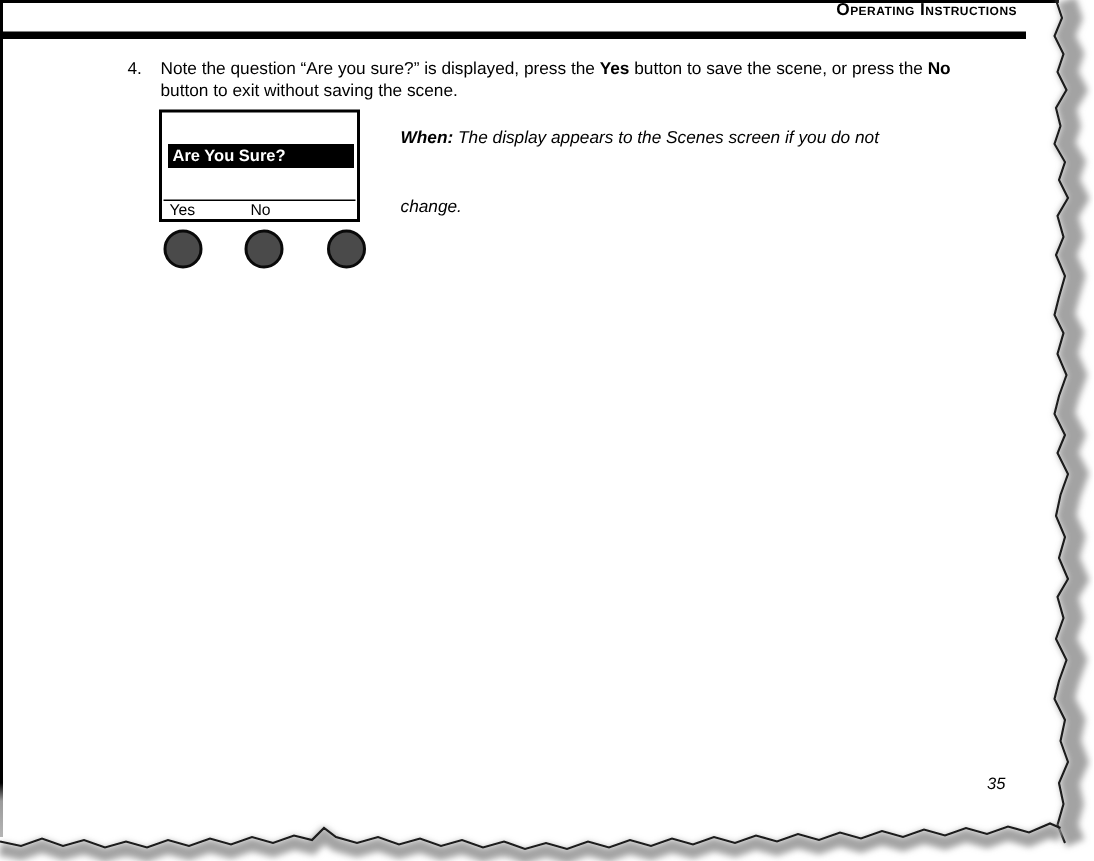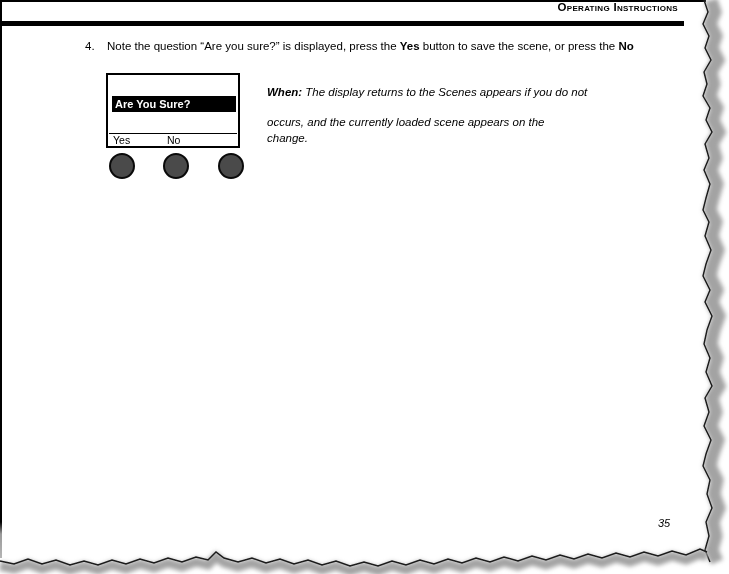--- a/index.html
+++ b/index.html
@@ -87,38 +87,38 @@
 <div class="page">
 
   <div class="border-top"></div>
   <div class="border-left"></div>
 
   <div class="running-header">Operating Instructions</div>
   <div class="header-rule"></div>
 
   <div class="step">
     <div class="step-num">4.</div>
-    <div class="step-text"><span>Note the question “Are you sure?” is displayed, press the </span><span class="b">Yes</span><span> button to save the scene, or press the </span><span class="b">No</span><br></div>
+    <div class="step-text"><span>Note the question “Are you sure?” is displayed, press the </span><span class="b">Yes</span><span> button to save the scene, or press the </span><span class="b">No</span><br><span>button to exit without saving the scene.</span></div>
   </div>
 
   <div class="lcd">
     <div class="lcd-bar">
       <span>Are You Sure?</span>
     </div>
     <div class="lcd-softkeys">
       <span class="sk-yes">Yes</span>
       <span class="sk-no">No</span>
     </div>
   </div>
 
   <span class="dev-btn b1"></span>
   <span class="dev-btn b2"></span>
   <span class="dev-btn b3"></span>
 
-  <div class="note"><span class="b">When:</span> <span>The display returns to the Scenes appears if you do not</span><br><br><span>occurs, and the currently loaded scene appears on the</span><br><span>change.</span></div>
+  <div class="note"><span class="b">When:</span> <span>The display appears to the Scenes screen if you do not</span><br><br><br><span>change.</span></div>
 
   <div class="page-num">35</div>
 
   <svg class="tear" width="729" height="574" viewBox="0 0 729 574" aria-hidden="true">
     <defs>
       <filter id="blurBig" filterUnits="userSpaceOnUse" x="-20" y="-20" width="780" height="620">
         <feGaussianBlur stdDeviation="2.2"></feGaussianBlur>
       </filter>
       <filter id="blurSm" filterUnits="userSpaceOnUse" x="-20" y="-20" width="780" height="620">
         <feGaussianBlur stdDeviation="0.45"></feGaussianBlur>

